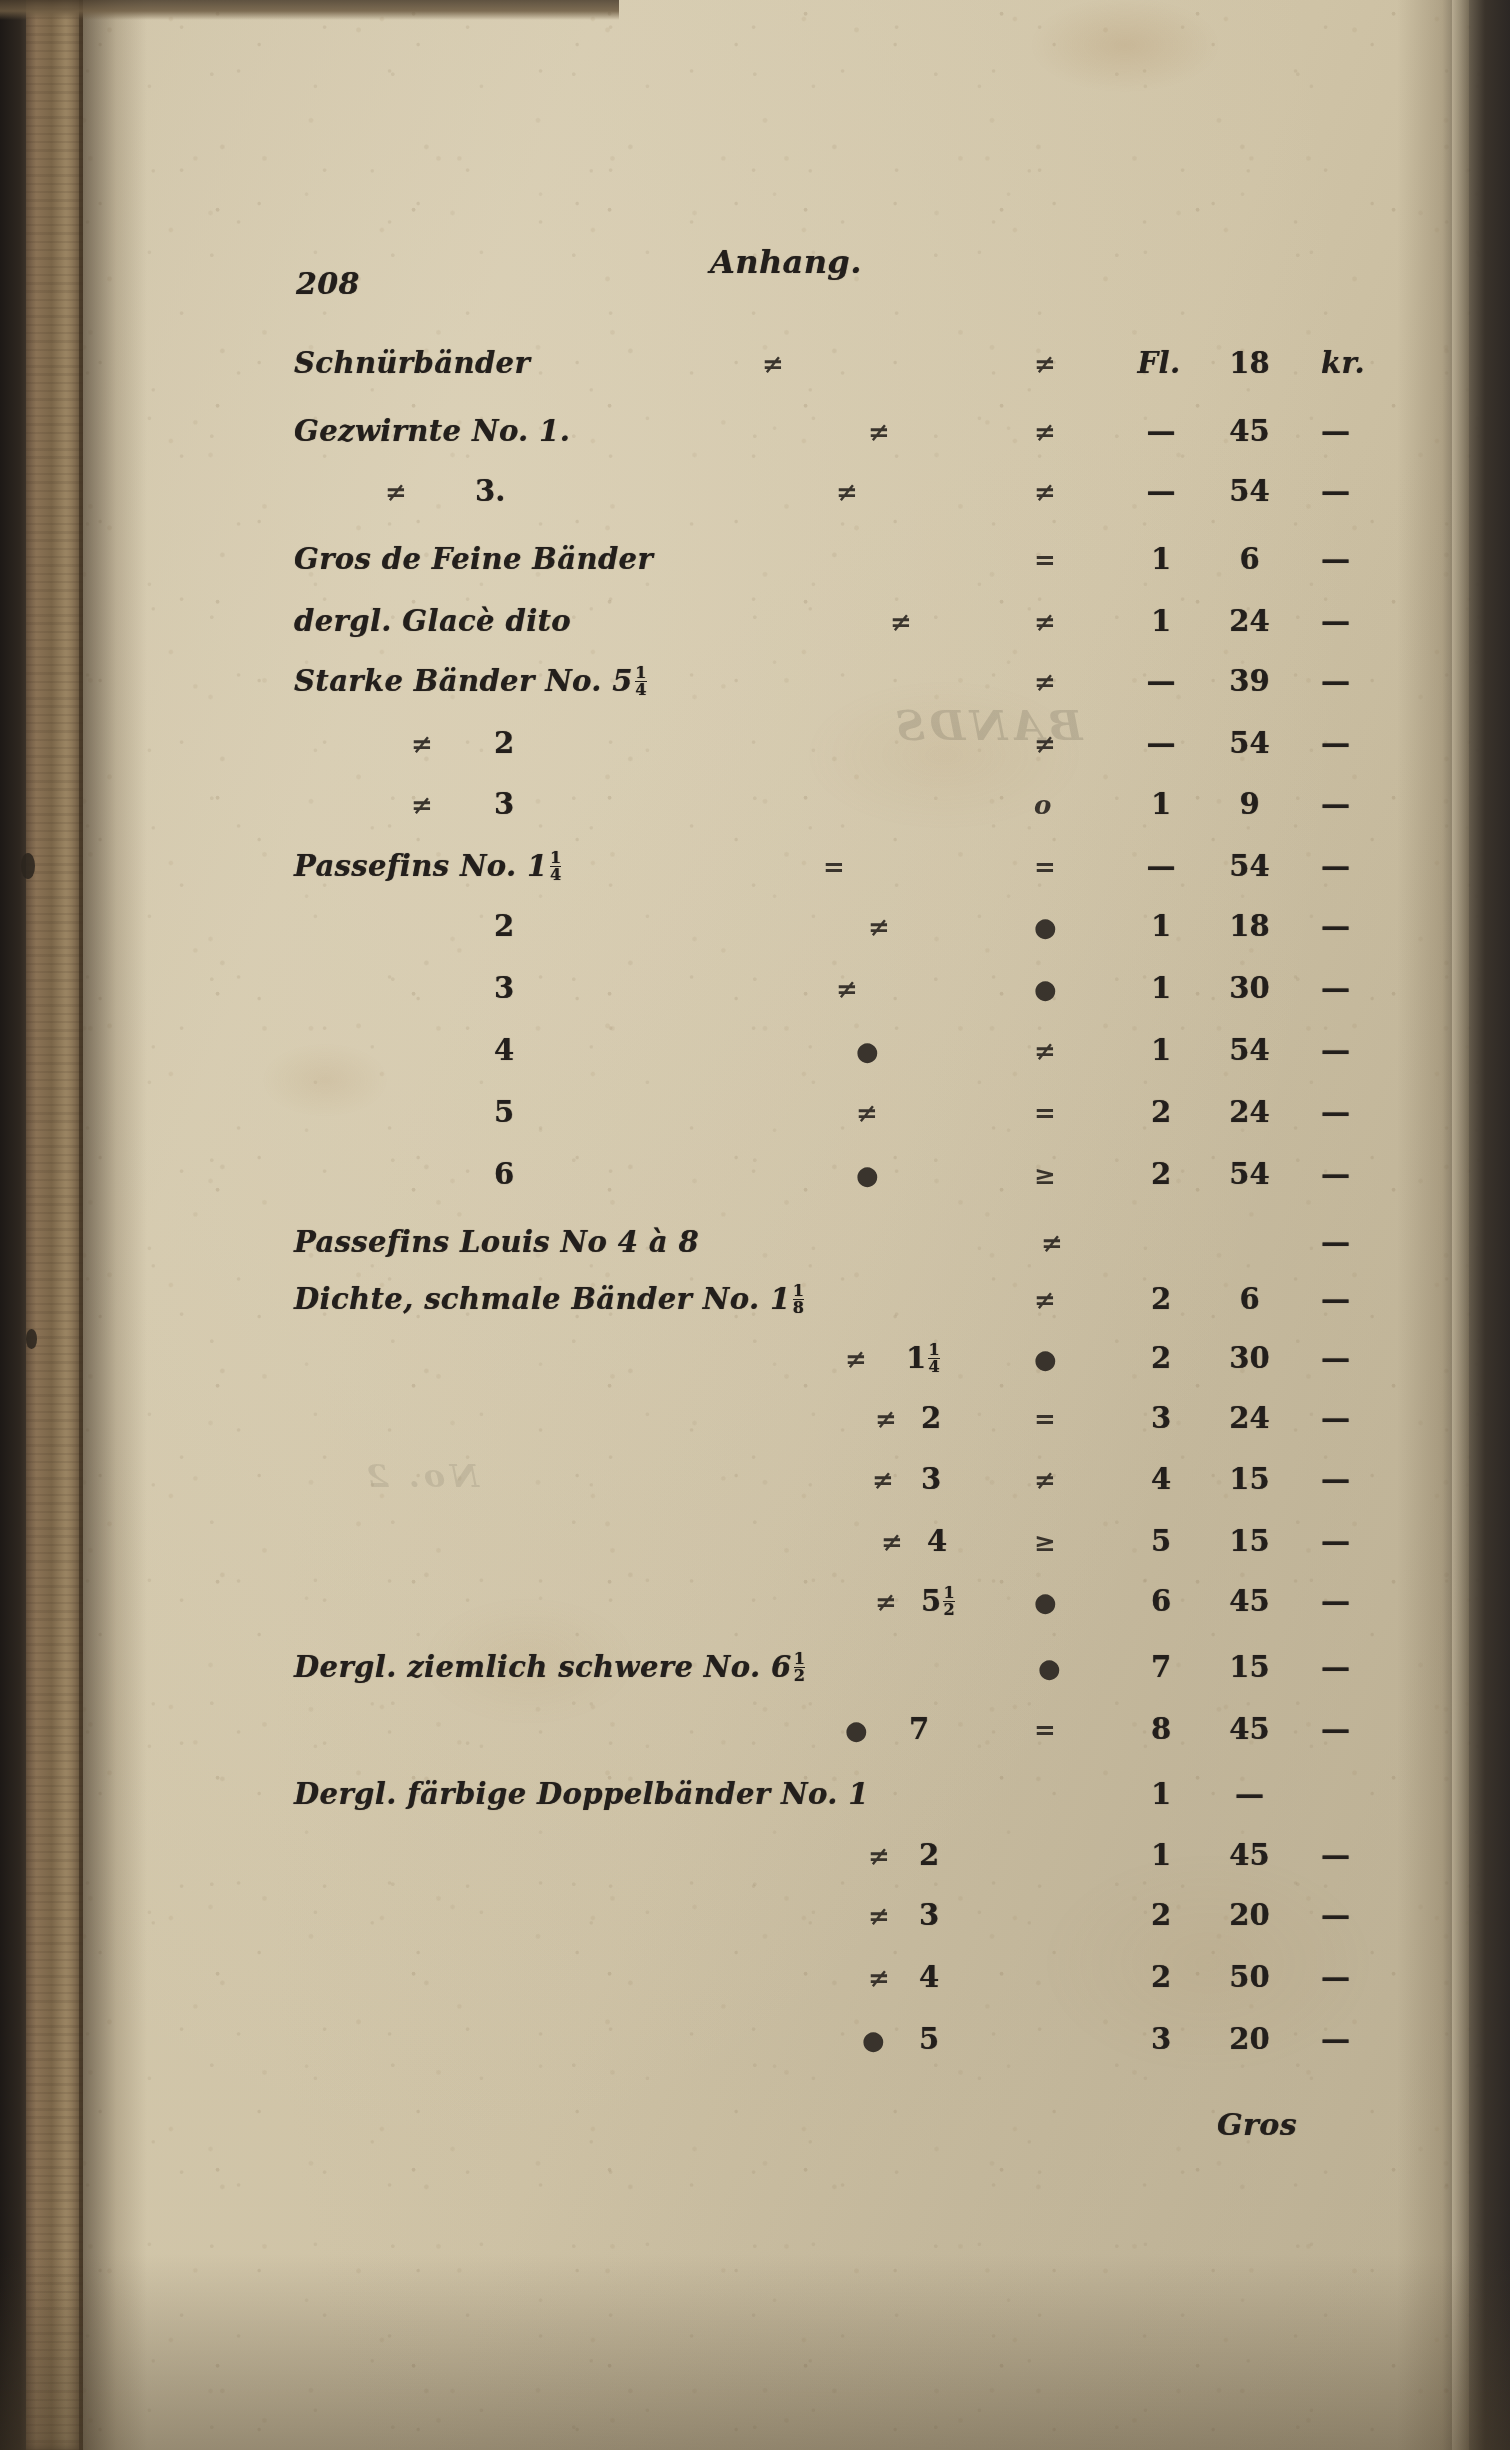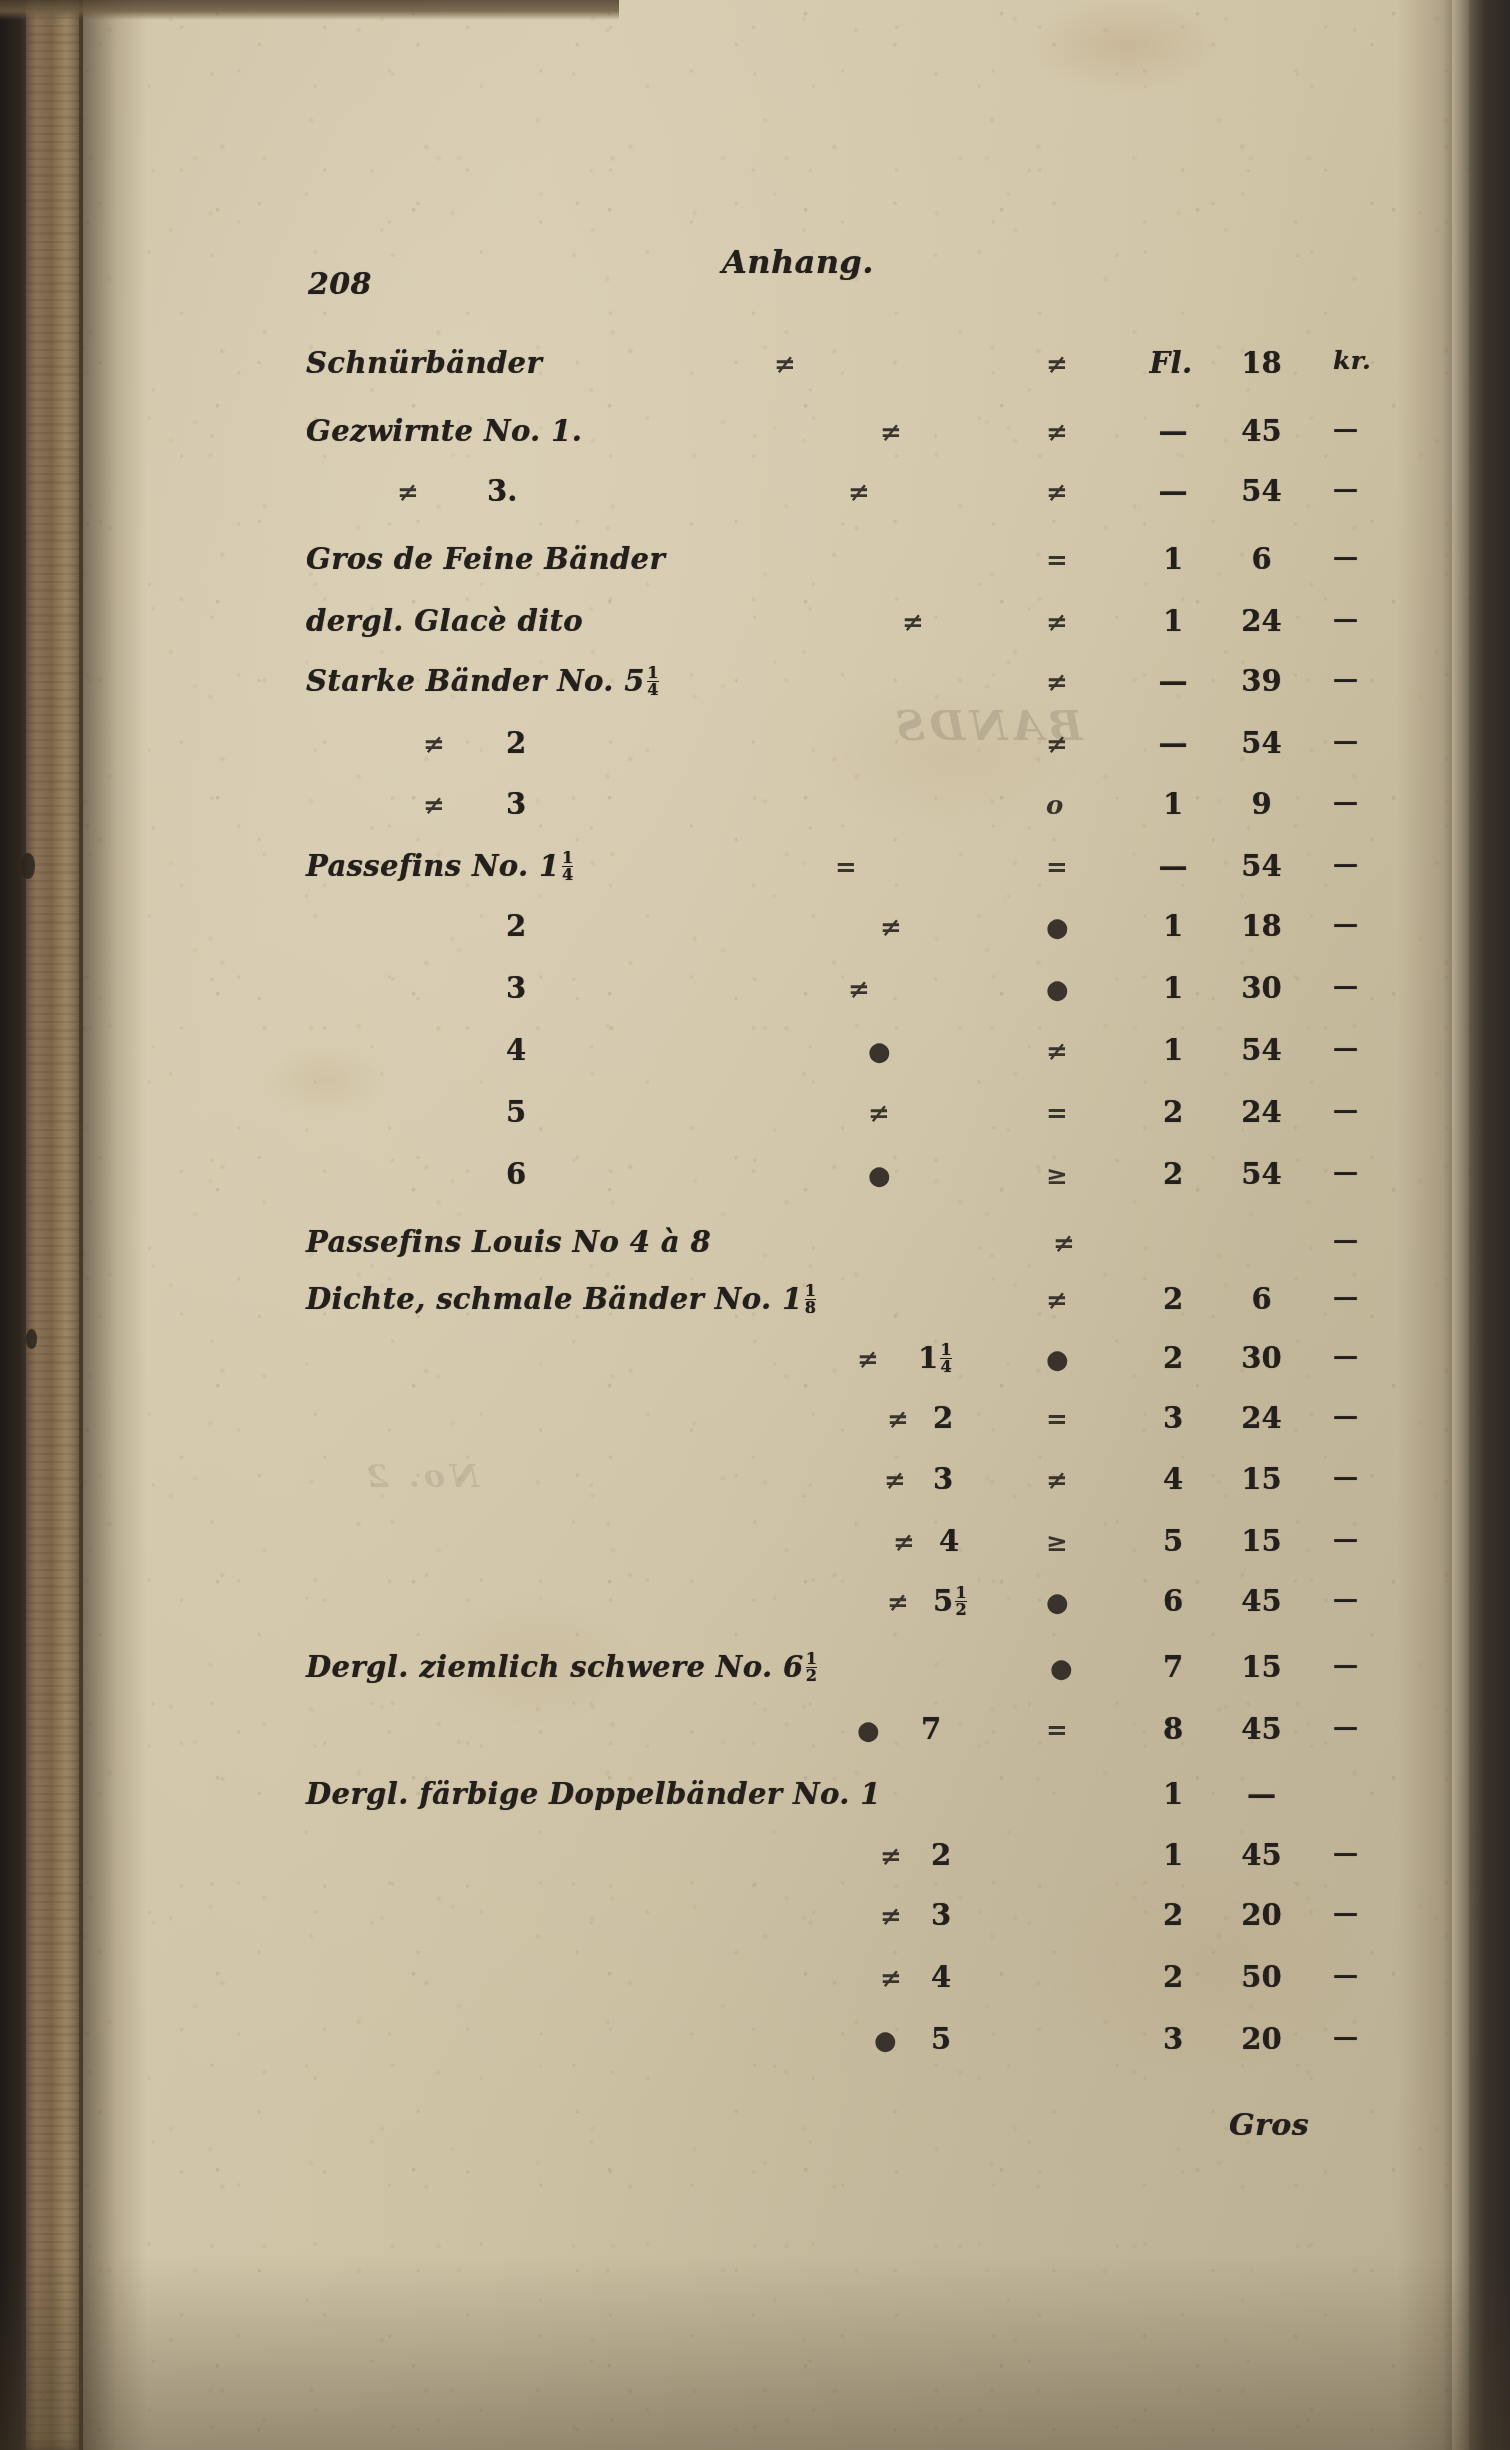--- a/index.html
+++ b/index.html
@@ -123,21 +123,21 @@
   .margin-mark {
     position: absolute;
     background: #2a241d;
     border-radius: 50%;
     opacity: .85;
   }
 
   
   #textblock {
     position: absolute;
-    left: 12px; top: 0;
+    left: 0; top: 0;
     width: 1410px; height: 2450px;
     color: #22201d;
   }
   .fraktur {
     font-family: "DejaVu Serif", serif;
     font-weight: 700;
     font-style: italic;
     letter-spacing: 0.4px;
   }
   .ink {
@@ -177,21 +177,21 @@
   .leader {
     position: absolute;
     font-size: 26px;
     color: #2a2520;
     font-weight: 700;
     font-style: italic;
     opacity: .9;
   }
   .fl   { position: absolute; left: 837px; top: 0; width: 60px; text-align: center; font-size: 29px; font-weight: 700; font-family: "DejaVu Serif", serif; }
   .kr   { position: absolute; left: 911px; top: 0; width: 89px; text-align: center; font-size: 29px; font-weight: 700; font-family: "DejaVu Serif", serif; }
-  .dash { position: absolute; left: 1027px; top: 0; font-size: 25px; font-weight: 700; }
+  .dash { position: absolute; left: 1027px; top: 0; font-size: 29px; font-weight: 700; }
   .em   { font-family: "DejaVu Serif", serif; font-weight: 700; }
 
   
   .frac {
     display: inline-block;
     position: relative;
     top: -1.5px;
     vertical-align: middle;
     text-align: center;
     font-size: 16px;

